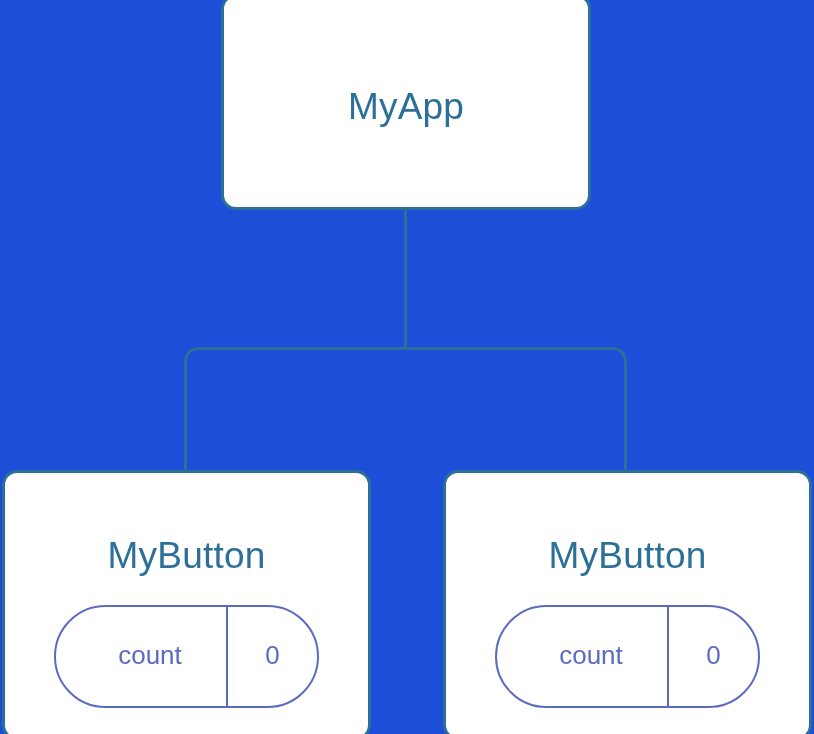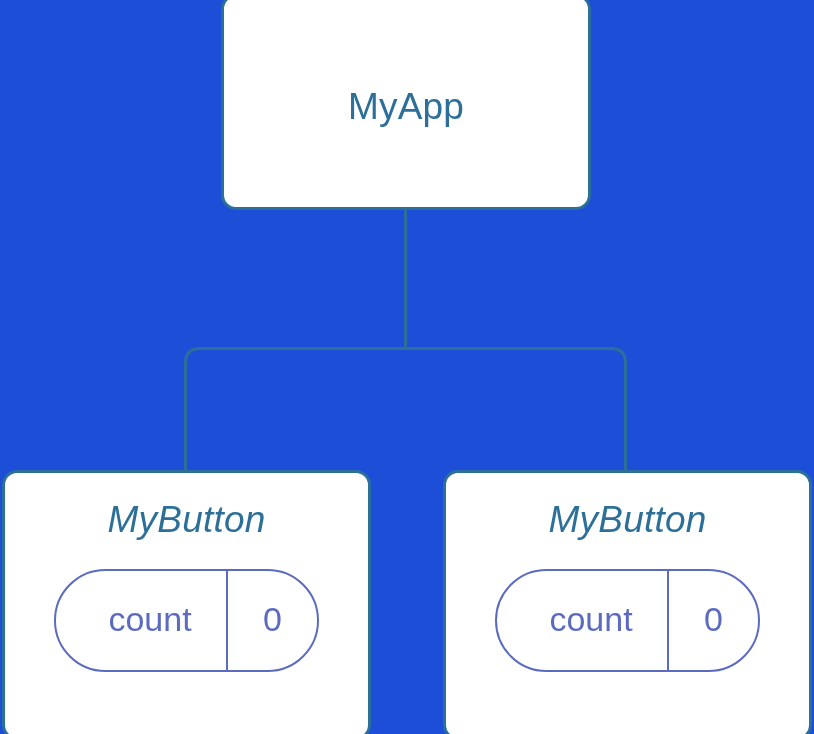--- a/index.html
+++ b/index.html
@@ -62,42 +62,41 @@
     font-weight: 400;
     letter-spacing: 0.2px;
     line-height: 1;
     white-space: nowrap;
   }
   .node-root .node-title {
     position: relative;
     top: 4px;
   }
   .node-child .node-title {
-    margin-top: 28px;
-    font-style: italic;
+    margin-top: 64px;
   }
 
   
   .state-pill {
     margin-top: 31px;
     height: 99px;
     display: flex;
     align-items: stretch;
     border: 2px solid #5c6bc0;
     border-radius: 999px;
     background: transparent;
     overflow: hidden;
   }
   .pill-key,
   .pill-value {
     display: flex;
     align-items: center;
     justify-content: center;
     color: #5c6bc0;
-    font-size: 34px;
+    font-size: 26px;
     font-weight: 400;
     line-height: 1;
     white-space: nowrap;
     box-sizing: border-box;
   }
   .pill-key {
     width: 172px;
     padding-left: 18px;
     border-right: 2px solid #5c6bc0;
   }

